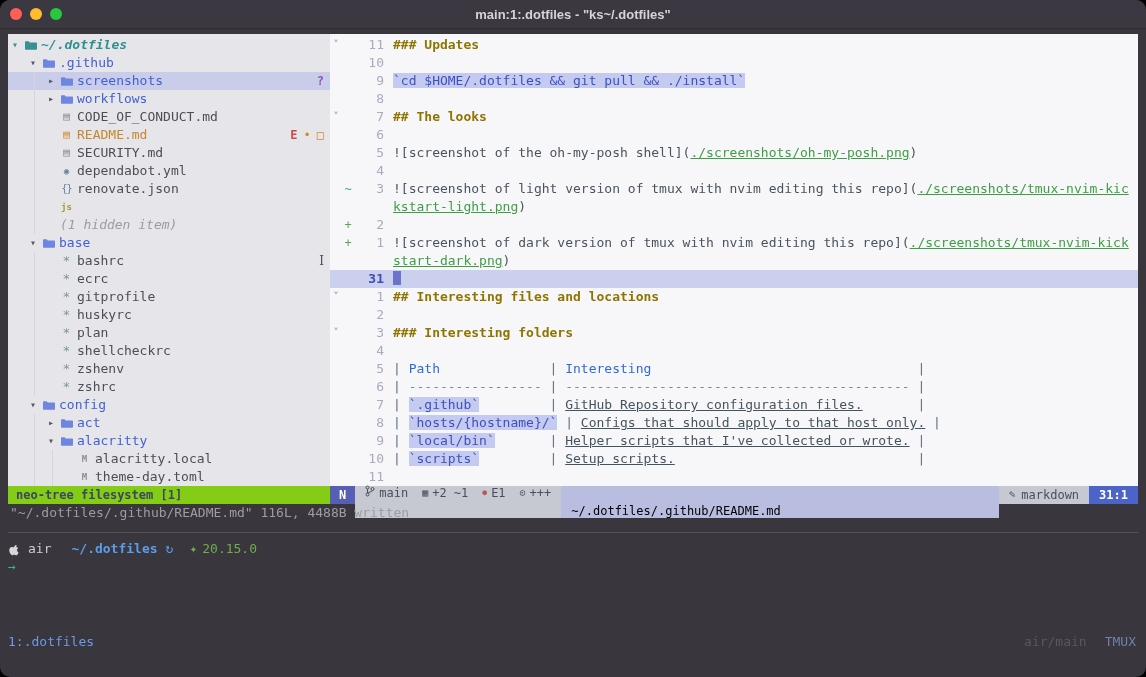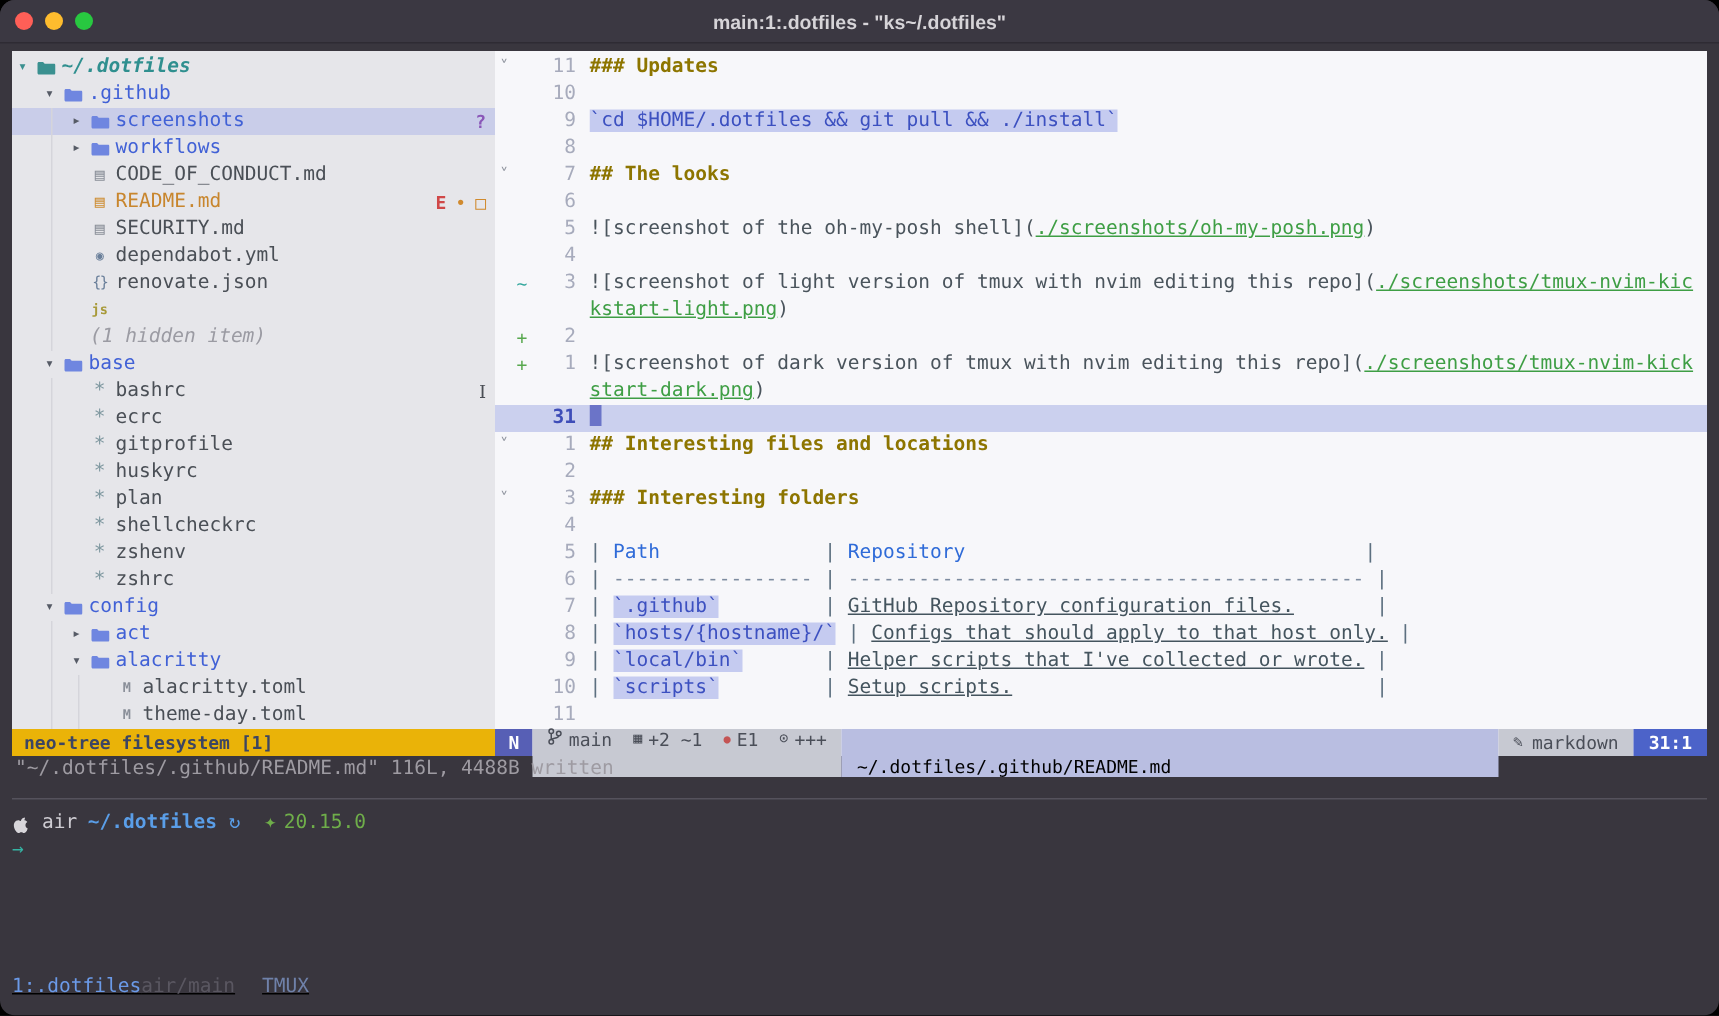--- a/index.html
+++ b/index.html
@@ -35,21 +35,21 @@
   .trow.root .lbl{color:#2f8f8f;font-weight:bold;font-style:italic;}
   .trow.readme .lbl{color:#c8862e;}
   .trow.readme .fic{color:#cd8d35;}
   .trow.hidden .lbl{color:#9b9ba3;font-style:italic;}
   .badges{margin-left:auto;display:flex;gap:6px;padding-right:6px;align-items:center;}
   .bdg{font-size:12px;}
   .bdg.untracked{color:#8a57b8;font-weight:bold;}
   .bdg.err{color:#d04848;font-weight:bold;}
   .bdg.mod{color:#d08a2e;}
   .bdg.ibeam{color:#4a4e55;font-family:"DejaVu Serif",serif;}
-  .nt-bar{height:18px;flex:none;background:#eab308;color:#3c4563;font-size:12px;line-height:18px;
+  .nt-bar{height:18px;flex:none;background:#84cc16;color:#3c4563;font-size:12px;line-height:18px;
           padding:0 8px;font-weight:bold;}
   
   .editor-col{flex:1;background:#f7f7fa;display:flex;flex-direction:column;min-width:0;}
   .lines{flex:1;padding-top:2px;}
   .eline{display:flex;white-space:pre;height:18px;line-height:18px;font-size:13px;}
   .eline.cur{background:#cbd0ee;}
   .fold{width:12px;flex:none;text-align:center;color:#8f949e;font-size:11px;}
   .sign{width:12px;flex:none;text-align:center;font-size:12px;}
   .sign.add{color:#58a84e;}.sign.chg{color:#36a89e;}
   .num{width:30px;flex:none;text-align:right;color:#a7abbc;margin-right:9px;}
@@ -74,28 +74,28 @@
   .sl-path{background:#b9bee1;color:#000000;flex:1;padding:16px 10px;min-width:0;}
   .sl-ft{background:#c7c9d2;color:#4a4e58;display:flex;align-items:center;gap:6px;padding:0 10px;}
   .pencil{font-size:11px;}
   .sl-pos{background:#4c63c9;color:#fff;font-weight:bold;padding:0 10px;}
   
   .msgline{height:18px;line-height:18px;color:#9e9ba2;font-size:13px;padding-left:2px;}
   .pane-border{height:1px;background:#55525c;margin:10px 0 7px 0;flex:none;}
   .shell{flex:1 1 auto;font-size:13px;}
   .prompt-line{height:18px;line-height:18px;display:flex;align-items:center;color:#cfcdd3;}
   .apple{margin-right:8px;display:inline-flex;align-items:center;}
-  .host{margin-right:7px;}
+  .host{margin-right:20px;}
   .ppath{color:#5a9ee8;font-weight:bold;margin-right:8px;}
   .sync{color:#5a9ee8;margin-right:16px;}
   .node-ic{color:#6fae4a;margin-right:5px;}
   .node-v{color:#6fae4a;}
   .arrow-line{height:18px;line-height:18px;}
   .parrow{color:#35b3a3;}
-  .tmux-bar{flex:none;height:18px;line-height:18px;margin-bottom:11px;display:flex;justify-content:flex-start;font-size:13px;text-decoration:underline;}
+  .tmux-bar{flex:none;height:18px;line-height:18px;margin-bottom:27px;display:flex;justify-content:space-between;font-size:13px;}
   .tmux-left{color:#6b9ae8;}
   .tmux-right{display:flex;gap:18px;padding-right:2px;}
   .tmux-session{color:#5a5761;}
   .tmux-label{color:#6f81a9;}
 </style>
 </head>
 <body>
 
 <div class="window">
   <div class="titlebar">
@@ -144,21 +144,21 @@
               <div class="trow file"><span class="ind"></span><span class="ind guide"></span><span class="arr"></span><span class="fic fic-star">*</span><span class="lbl">zshrc</span></div>
               <div class="trow folder"><span class="ind"></span><span class="arr">▾</span><span class="fic fic-folder"><svg width="13" height="11" viewBox="0 0 13 11">
                     <path d="M1 2.3C1 1.7 1.4 1.3 2 1.3h2.7l1.1 1.2H12c.6 0 1 .4 1 1v5.2c0 .6-.4 1-1 1H2c-.6 0-1-.4-1-1z" fill="#6f86e0"></path>
                   </svg></span><span class="lbl">config</span></div>
               <div class="trow folder"><span class="ind"></span><span class="ind guide"></span><span class="arr">▸</span><span class="fic fic-folder"><svg width="13" height="11" viewBox="0 0 13 11">
                     <path d="M1 2.3C1 1.7 1.4 1.3 2 1.3h2.7l1.1 1.2H12c.6 0 1 .4 1 1v5.2c0 .6-.4 1-1 1H2c-.6 0-1-.4-1-1z" fill="#6f86e0"></path>
                   </svg></span><span class="lbl">act</span></div>
               <div class="trow folder"><span class="ind"></span><span class="ind guide"></span><span class="arr">▾</span><span class="fic fic-folder"><svg width="13" height="11" viewBox="0 0 13 11">
                     <path d="M1 2.3C1 1.7 1.4 1.3 2 1.3h2.7l1.1 1.2H12c.6 0 1 .4 1 1v5.2c0 .6-.4 1-1 1H2c-.6 0-1-.4-1-1z" fill="#6f86e0"></path>
                   </svg></span><span class="lbl">alacritty</span></div>
-              <div class="trow file"><span class="ind"></span><span class="ind guide"></span><span class="ind guide"></span><span class="arr"></span><span class="fic fic-toml">M</span><span class="lbl">alacritty.toml</span></div>
+              <div class="trow file"><span class="ind"></span><span class="ind guide"></span><span class="ind guide"></span><span class="arr"></span><span class="fic fic-toml">M</span><span class="lbl">alacritty.local</span></div>
               <div class="trow file"><span class="ind"></span><span class="ind guide"></span><span class="ind guide"></span><span class="arr"></span><span class="fic fic-toml">M</span><span class="lbl">theme-day.toml</span></div>
             </div>
           <div class="nt-bar">neo-tree filesystem [1]</div>
         </div>
         <div class="editor-col">
           <div class="lines">
               <div class="eline"><span class="fold">˅</span><span class="sign"></span><span class="num">11</span><span class="txt"><span class="heading">### Updates</span></span></div>
               <div class="eline"><span class="fold"></span><span class="sign"></span><span class="num">10</span><span class="txt"></span></div>
               <div class="eline"><span class="fold"></span><span class="sign"></span><span class="num">9</span><span class="txt"><span class="code">`cd $HOME/.dotfiles &amp;&amp; git pull &amp;&amp; ./install`</span></span></div>
               <div class="eline"><span class="fold"></span><span class="sign"></span><span class="num">8</span><span class="txt"></span></div>
@@ -169,21 +169,21 @@
               <div class="eline"><span class="fold"></span><span class="sign chg">~</span><span class="num">3</span><span class="txt"><span class="text">![screenshot of light version of tmux with nvim editing this repo](</span><span class="url">./screenshots/tmux-nvim-kic</span></span></div>
               <div class="eline"><span class="fold"></span><span class="sign"></span><span class="num"></span><span class="txt"><span class="url">kstart-light.png</span><span class="text">)</span></span></div>
               <div class="eline"><span class="fold"></span><span class="sign add">+</span><span class="num">2</span><span class="txt"></span></div>
               <div class="eline"><span class="fold"></span><span class="sign add">+</span><span class="num">1</span><span class="txt"><span class="text">![screenshot of dark version of tmux with nvim editing this repo](</span><span class="url">./screenshots/tmux-nvim-kick</span></span></div>
               <div class="eline"><span class="fold"></span><span class="sign"></span><span class="num"></span><span class="txt"><span class="url">start-dark.png</span><span class="text">)</span></span></div>
               <div class="eline cur"><span class="fold"></span><span class="sign"></span><span class="num">31</span><span class="txt"><span class="cursor"></span></span></div>
               <div class="eline"><span class="fold">˅</span><span class="sign"></span><span class="num">1</span><span class="txt"><span class="heading">## Interesting files and locations</span></span></div>
               <div class="eline"><span class="fold"></span><span class="sign"></span><span class="num">2</span><span class="txt"></span></div>
               <div class="eline"><span class="fold">˅</span><span class="sign"></span><span class="num">3</span><span class="txt"><span class="heading">### Interesting folders</span></span></div>
               <div class="eline"><span class="fold"></span><span class="sign"></span><span class="num">4</span><span class="txt"></span></div>
-              <div class="eline"><span class="fold"></span><span class="sign"></span><span class="num">5</span><span class="txt"><span class="pipe">| </span><span class="th">Path</span><span class="plain">              </span><span class="pipe">| </span><span class="th">Repository</span><span class="plain">                                  </span><span class="pipe">|</span></span></div>
+              <div class="eline"><span class="fold"></span><span class="sign"></span><span class="num">5</span><span class="txt"><span class="pipe">| </span><span class="th">Path</span><span class="plain">              </span><span class="pipe">| </span><span class="th">Interesting</span><span class="plain">                                  </span><span class="pipe">|</span></span></div>
               <div class="eline"><span class="fold"></span><span class="sign"></span><span class="num">6</span><span class="txt"><span class="pipe">| </span><span class="dash">----------------- </span><span class="pipe">| </span><span class="dash">-------------------------------------------- </span><span class="pipe">|</span></span></div>
               <div class="eline"><span class="fold"></span><span class="sign"></span><span class="num">7</span><span class="txt"><span class="pipe">| </span><span class="code">`.github`</span><span class="plain">         </span><span class="pipe">| </span><span class="desc">GitHub Repository configuration files.</span><span class="plain">       </span><span class="pipe">|</span></span></div>
               <div class="eline"><span class="fold"></span><span class="sign"></span><span class="num">8</span><span class="txt"><span class="pipe">| </span><span class="code">`hosts/{hostname}/`</span><span class="plain"> </span><span class="pipe">| </span><span class="desc">Configs that should apply to that host only.</span><span class="plain"> </span><span class="pipe">|</span></span></div>
               <div class="eline"><span class="fold"></span><span class="sign"></span><span class="num">9</span><span class="txt"><span class="pipe">| </span><span class="code">`local/bin`</span><span class="plain">       </span><span class="pipe">| </span><span class="desc">Helper scripts that I've collected or wrote.</span><span class="plain"> </span><span class="pipe">|</span></span></div>
               <div class="eline"><span class="fold"></span><span class="sign"></span><span class="num">10</span><span class="txt"><span class="pipe">| </span><span class="code">`scripts`</span><span class="plain">         </span><span class="pipe">| </span><span class="desc">Setup scripts.</span><span class="plain">                               </span><span class="pipe">|</span></span></div>
               <div class="eline"><span class="fold"></span><span class="sign"></span><span class="num">11</span><span class="txt"></span></div>
             </div>
           <div class="statusline">
             <span class="sl-mode">N</span>
             <span class="sl-left">

